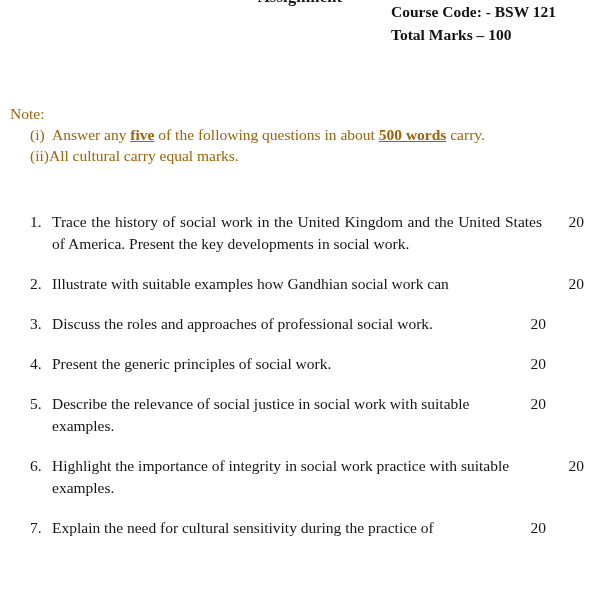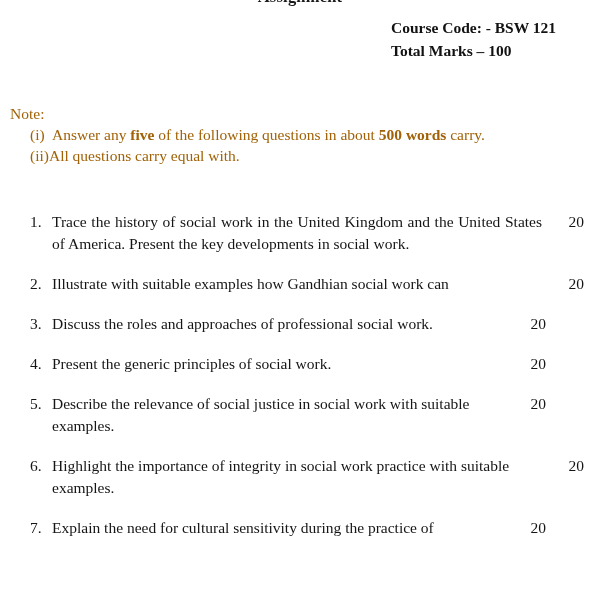--- a/index.html
+++ b/index.html
@@ -33,21 +33,21 @@
     text-align: center;
     font-weight: bold;
     font-size: 16.5px;
     letter-spacing: 0.2px;
     color: #1a1a1a;
   }
 
   
   .header-block {
     position: absolute;
-    top: 16px;
+    top: 0;
     left: 391px;
     font-weight: bold;
     font-size: 15.5px;
     line-height: 23px;
     color: #121212;
     white-space: nowrap;
   }
 
   
   .note-block {
@@ -70,20 +70,21 @@
   .note-marker {
     flex: 0 0 auto;
     white-space: pre;
   }
   .note-marker.wide { min-width: 22px; }
   .note-text {
     flex: 1 1 auto;
   }
   .u-bold {
     font-weight: bold;
+    text-decoration: underline;
   }
 
   
   .questions {
     position: absolute;
     top: 211px;
     left: 0;
     width: 600px;
   }
   .q-row {
@@ -139,21 +140,21 @@
   <div class="note-block">
     <span class="note-label">Note:</span>
 
     <div class="note-item">
       <span class="note-marker wide">(i)</span>
       <span class="note-text"><span>Answer any </span><span class="u-bold">five</span><span> of the following questions in about </span><span class="u-bold">500 words</span><span> carry.</span></span>
     </div>
 
     <div class="note-item">
       <span class="note-marker">(ii)</span>
-      <span class="note-text">All questions carry equal with.</span>
+      <span class="note-text">All cultural carry equal marks.</span>
     </div>
   </div>
 
   <div class="questions">
 
     <div class="q-row full">
       <span class="q-num">1.</span>
       <span class="q-body justify">Trace the history of social work in the United Kingdom and the United States of America. Present the key developments in social work.</span>
       <span class="q-marks">20</span>
     </div>

